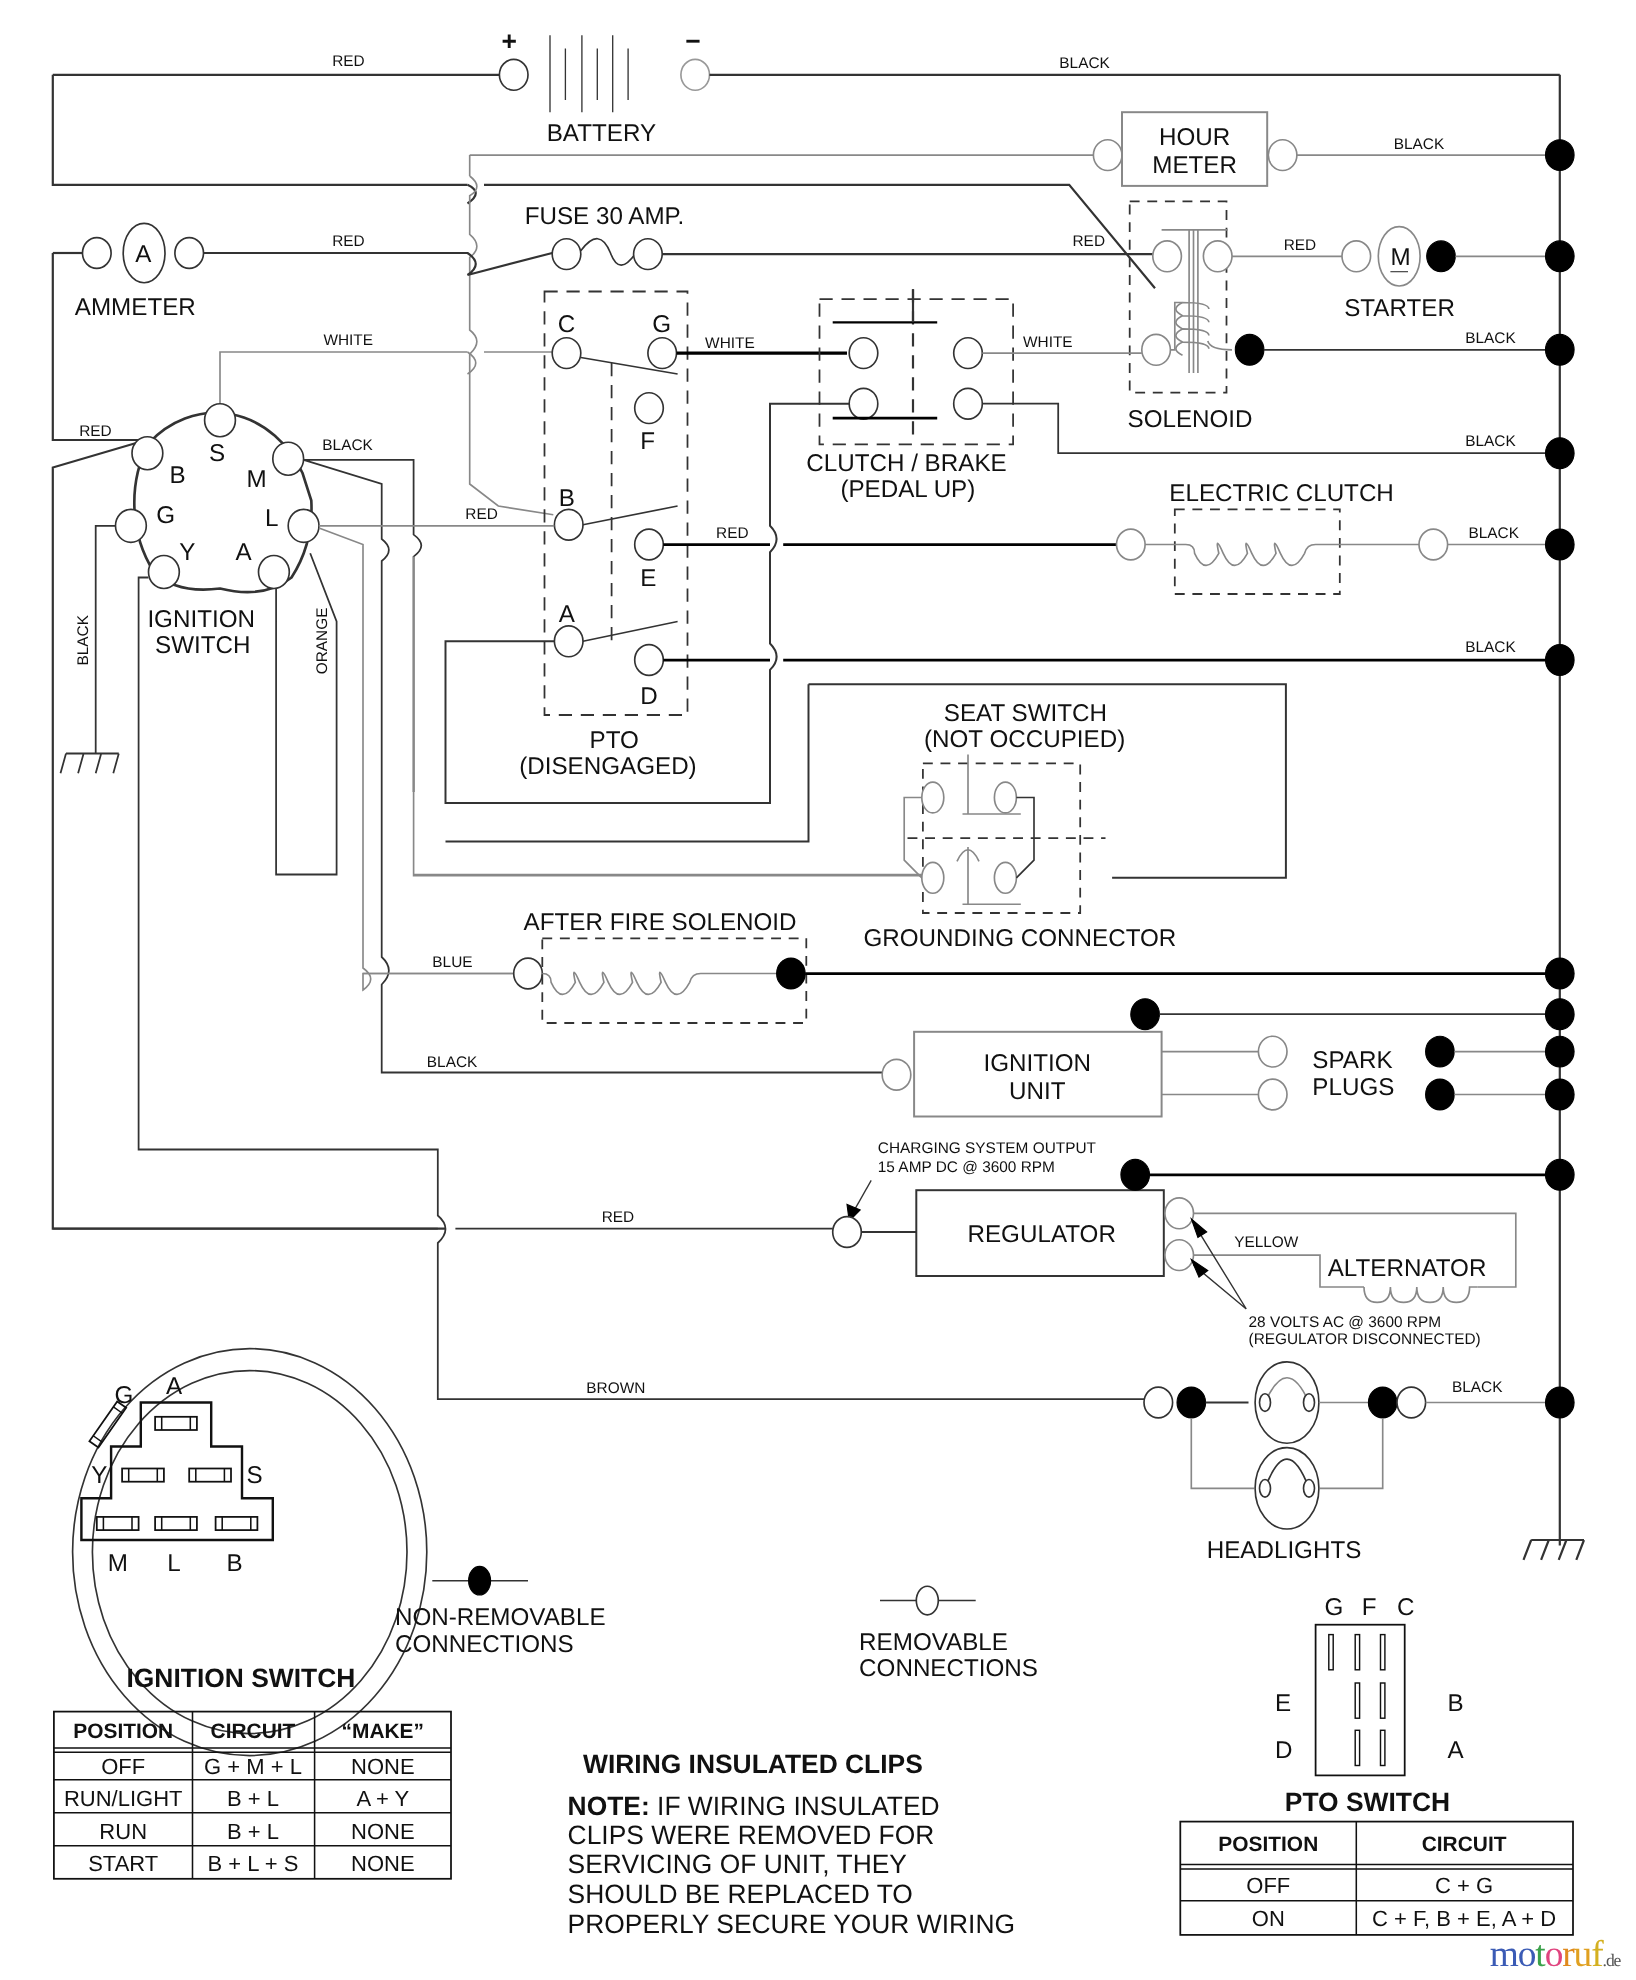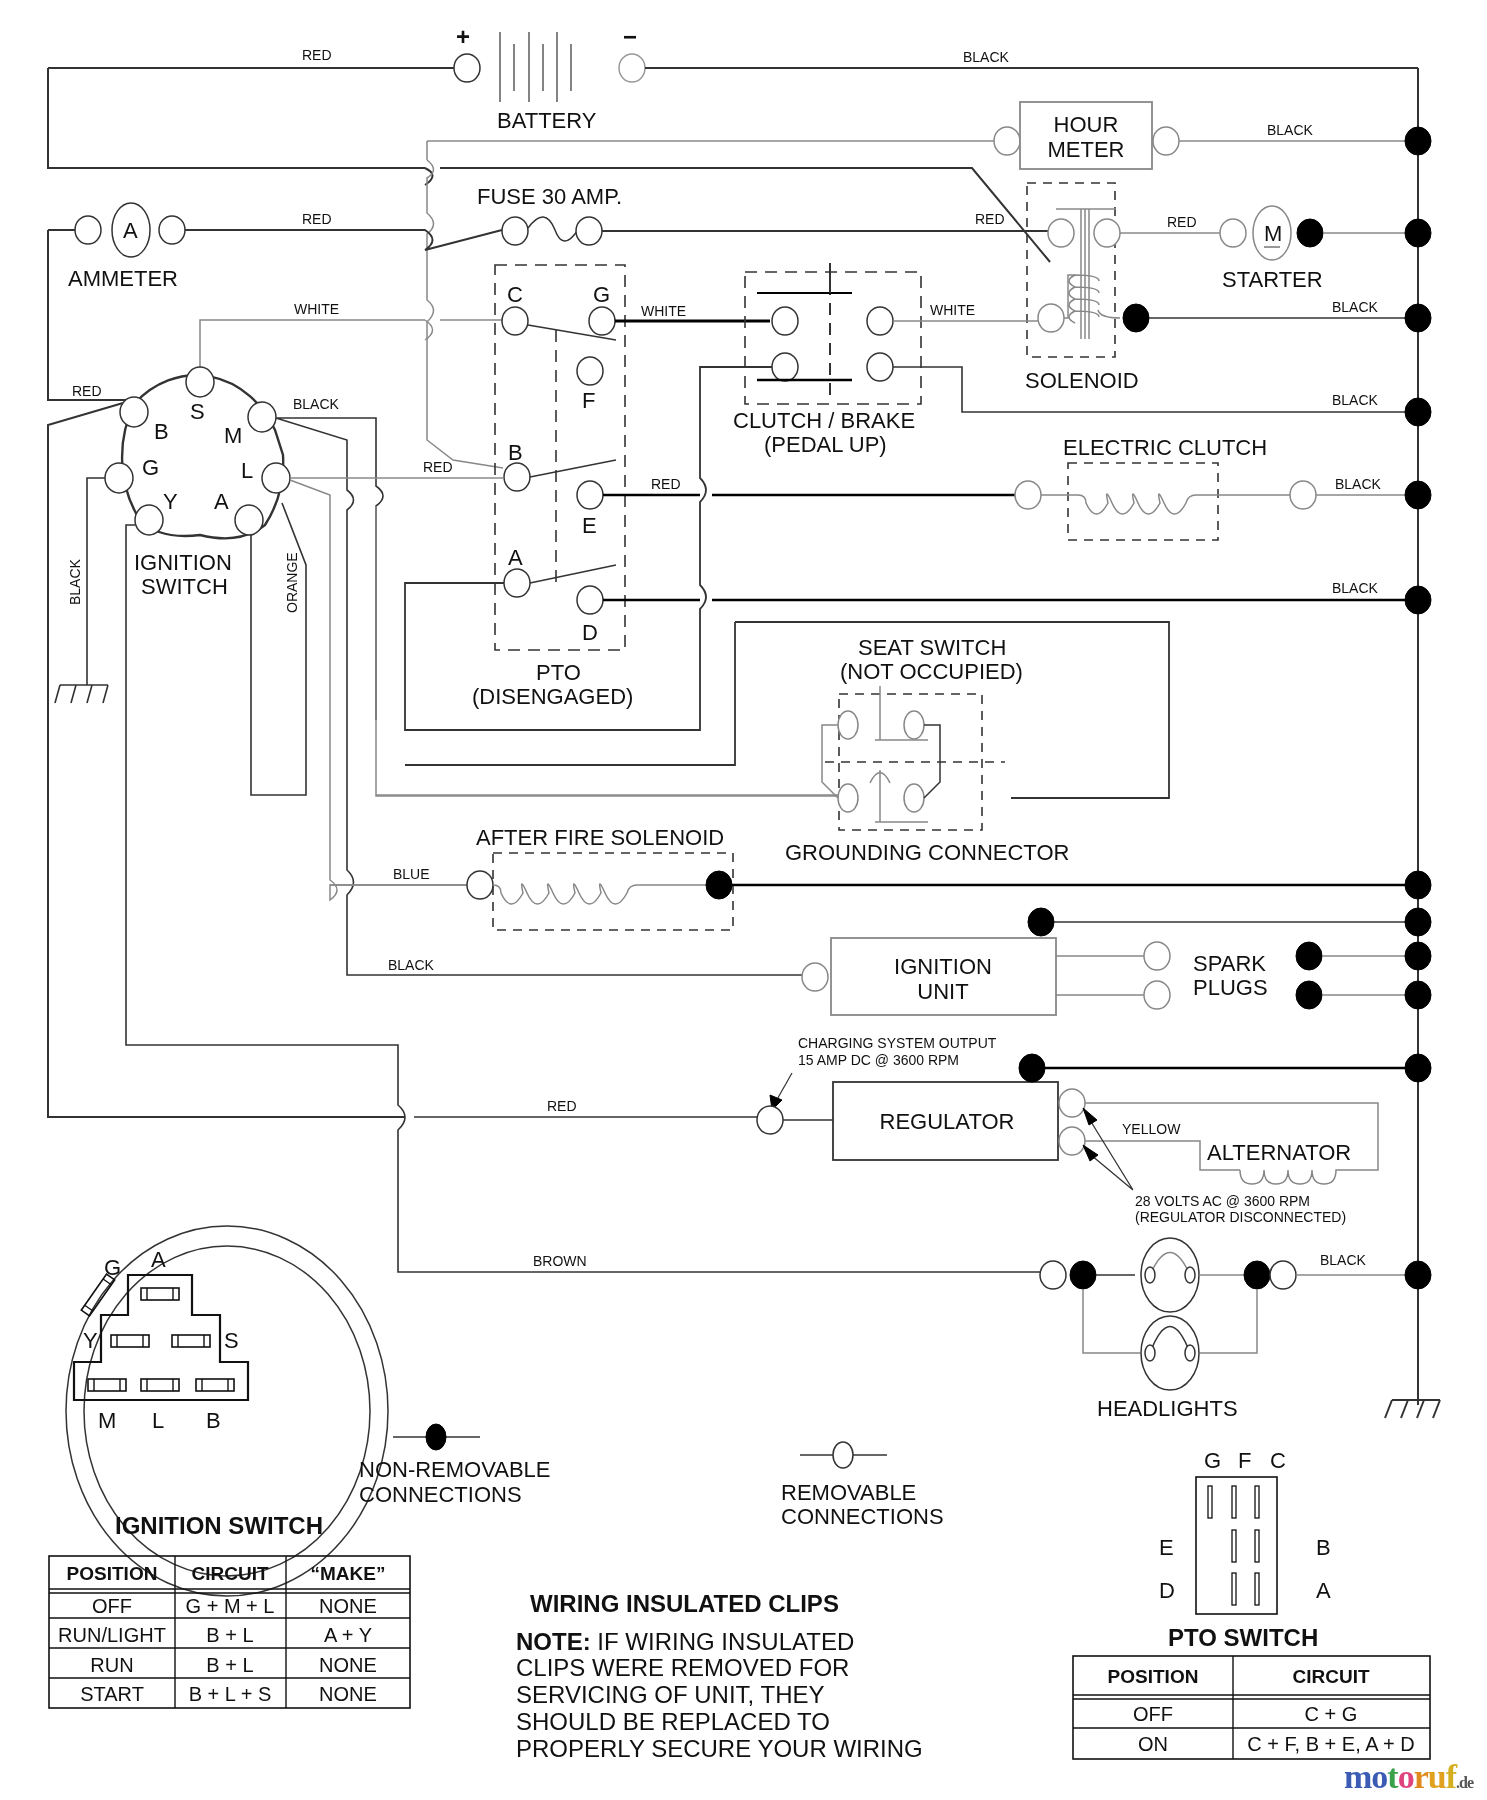--- a/index.html
+++ b/index.html
@@ -12,21 +12,21 @@
   .oc { fill: #fff; stroke: #333; stroke-width: 1.5; }
   .fc { fill: #000; stroke: #000; stroke-width: 1; }
   .box { fill: #fff; stroke: #555; stroke-width: 1.8; }
   .lbl { font-family: "Liberation Sans", sans-serif; font-size: 22px; fill: #111; }
   .wire-lbl { font-family: "Liberation Sans", sans-serif; font-size: 14px; fill: #111; }
   .small-lbl { font-family: "Liberation Sans", sans-serif; font-size: 14px; fill: #111; }
   .bold-lbl { font-family: "Liberation Sans", sans-serif; font-size: 24px; font-weight: bold; fill: #111; }
   .tbl-head { font-family: "Liberation Sans", sans-serif; font-size: 19px; font-weight: bold; fill: #111; }
   .tbl-cell { font-family: "Liberation Sans", sans-serif; font-size: 20px; fill: #111; }
   .note { font-family: "Liberation Sans", sans-serif; font-size: 24px; fill: #111; }
-  .watermark { position: absolute; right: 14px; bottom: 4px; font-family: "Liberation Serif", serif; font-size: 34px; letter-spacing: -1px; font-weight: bold; }
+  .watermark { position: absolute; right: 14px; bottom: 4px; font-family: "Liberation Serif", serif; font-size: 34px; letter-spacing: -1px; }
   .watermark .de { font-size: 16px; color: #555; }
 </style>
 </head>
 <body>
 
 <svg width="1487" height="1800" viewBox="0 0 1487 1800">
 
   <g>
     <path class="w" d="M 1418 68 L 1418 1405"></path>
     <g>

